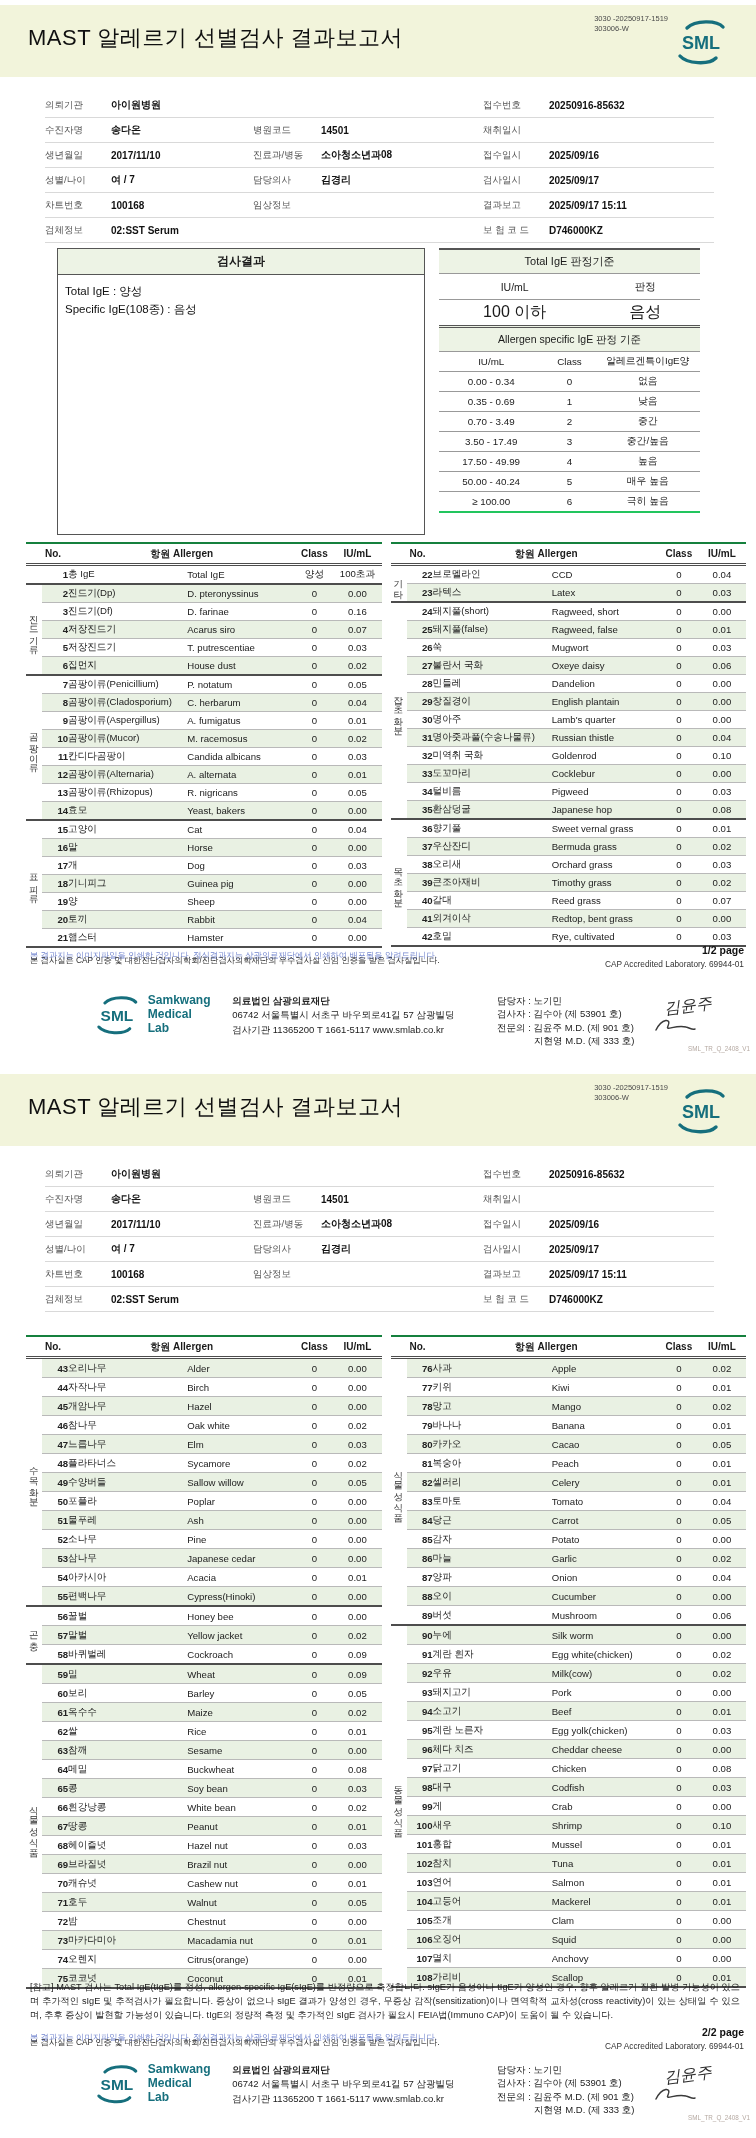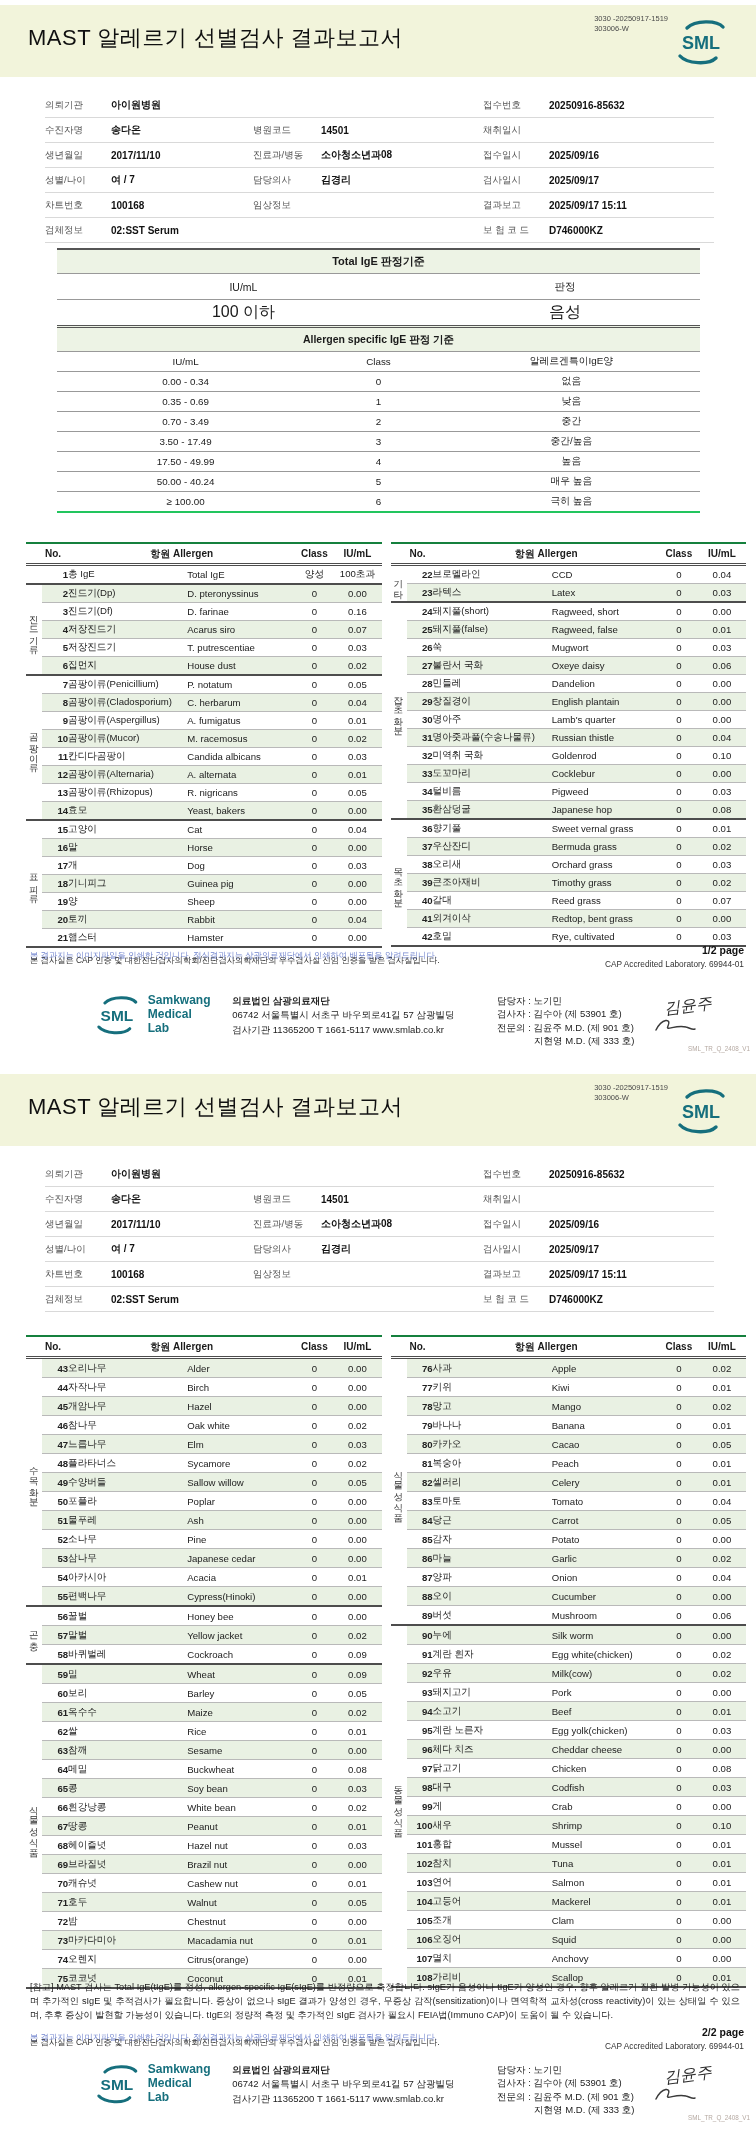--- a/index.html
+++ b/index.html
@@ -18,21 +18,21 @@
   .pl{font-size:9.5px;color:#555;}
   .pv{font-size:10px;font-weight:bold;color:#111;padding-left:4px;white-space:nowrap;}
 
   
   .results{position:absolute;left:57px;right:56px;top:248px;height:290px;display:flex;gap:14px;}
   .resultbox{width:368px;height:287px;border:1px solid #555;box-sizing:border-box;background:#fff;}
   .rb-title{height:25px;line-height:25px;text-align:center;font-weight:bold;font-size:12px;background:#edf3e5;border-bottom:1px solid #555;}
   .rb-body{padding:8px 7px;font-size:11.5px;line-height:1.55;color:#111;}
   .criteria{flex:1;}
   .crit{width:100%;}
-  .crit-title{border-top:2px solid #555;background:#edf3e5;font-weight:bold;font-size:11px;text-align:center;height:23px;line-height:23px;}
+  .crit-title{border-top:2px solid #555;background:#edf3e5;font-weight:normal;font-size:11px;text-align:center;height:23px;line-height:23px;}
   .crit-row{display:grid;grid-template-columns:58% 42%;height:25px;align-items:center;border-top:1px solid #999;font-size:16px;text-align:center;}
   .crit-head{font-size:10.5px;}
   .crit2{margin-top:0;border-bottom:2px solid #22c55e;}
   .crit2 .crit-title{border-top:3px double #555;font-size:10.5px;}
   .crit-row3{display:grid;grid-template-columns:40% 20% 40%;height:19px;align-items:center;border-top:1px solid #999;font-size:9.8px;text-align:center;}
 
   
   .maintables{position:absolute;left:26px;right:10px;display:flex;gap:9px;}
   .p1 .maintables{top:542px;}
   .p2 .maintables{top:266px;}
@@ -145,20 +145,27 @@
         <span class="pl">검체정보</span>
         <span class="pv">02:SST Serum</span>
         <span class="pl"></span>
         <span class="pv"></span>
         <span class="pl">보 험 코 드</span>
         <span class="pv">D746000KZ</span>
       </div>
     </div>
 
   <div class="results">
+    <div class="resultbox">
+      <div class="rb-title">검사결과</div>
+      <div class="rb-body">
+        <div>Total IgE : 양성</div>
+        <div>Specific IgE(108종) : 음성</div>
+      </div>
+    </div>
     <div class="criteria">
       <div class="crit">
         <div class="crit-title">Total IgE 판정기준</div>
         <div class="crit-row crit-head">
           <span>IU/mL</span>
           <span>판정</span>
         </div>
         <div>
             <div class="crit-row">
               <span>100 이하</span>

